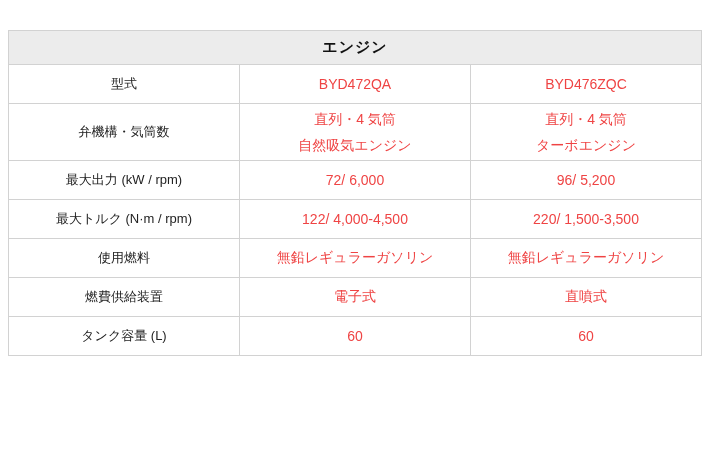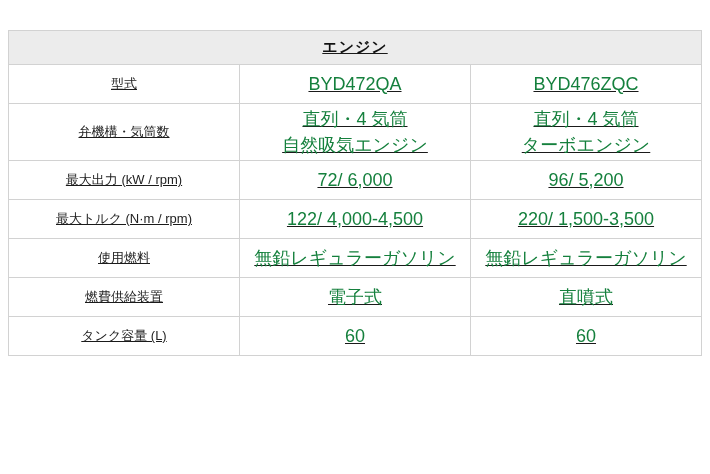--- a/index.html
+++ b/index.html
@@ -13,21 +13,20 @@
     font-family: "Liberation Sans", sans-serif;
     color: #1a1a1a;
     overflow: hidden;
   }
   .sheet {
     box-sizing: border-box;
     width: 710px;
     height: 474px;
     padding: 30px 8px 8px 8px;
     background: #ffffff;
-    text-decoration: underline;
   }
   table.spec {
     border-collapse: collapse;
     width: 694px;
     margin: 0 auto;
     table-layout: fixed;
     background: #ffffff;
   }
   table.spec td, table.spec th {
     border: 1px solid #d2d2d2;
@@ -47,22 +46,22 @@
     width: 300px;
     padding-left: 12px;
     font-size: 13px;
     text-align: center;
     color: #222222;
     height: 38px;
   }
   .val-cell {
     width: 197px;
     text-align: center;
-    font-size: 18px;
-    color: #15803d;
+    font-size: 14px;
+    color: #ef4444;
     height: 38px;
   }
   .two-line {
     height: 56px;
   }
   .two-line .line {
     display: block;
     line-height: 26px;
   }
   .row-tall .label-cell,

